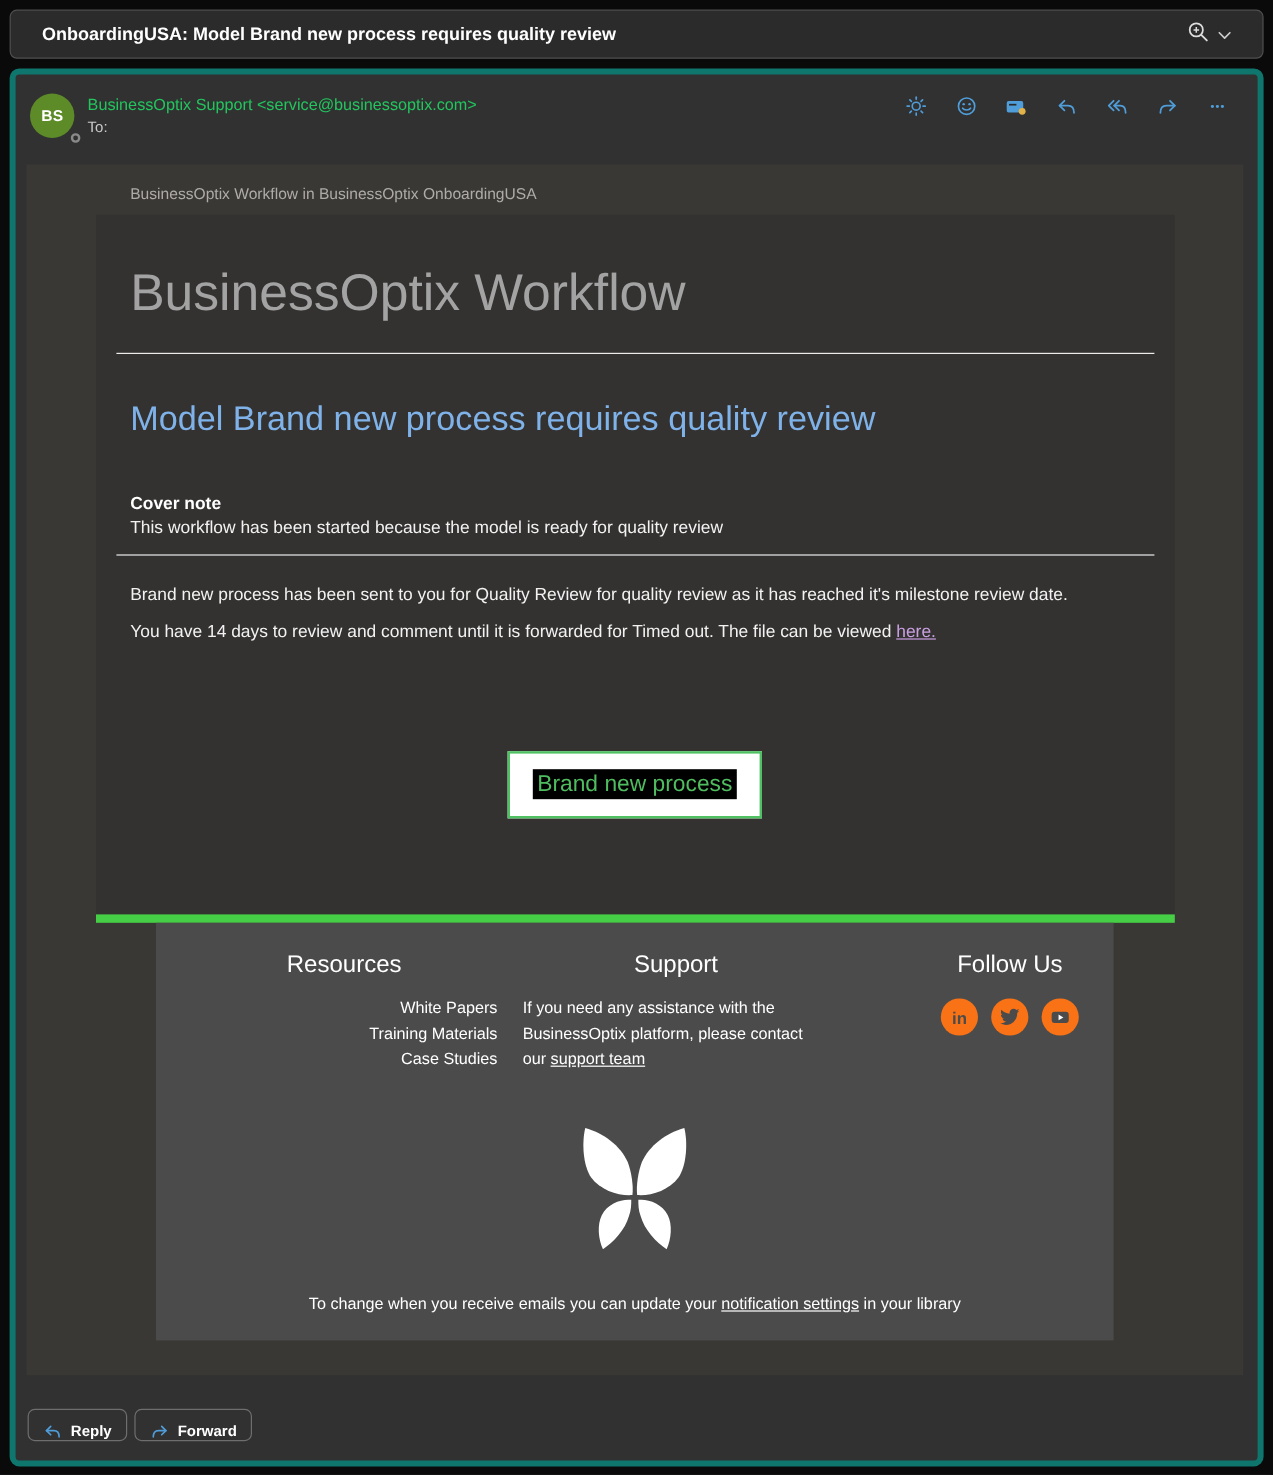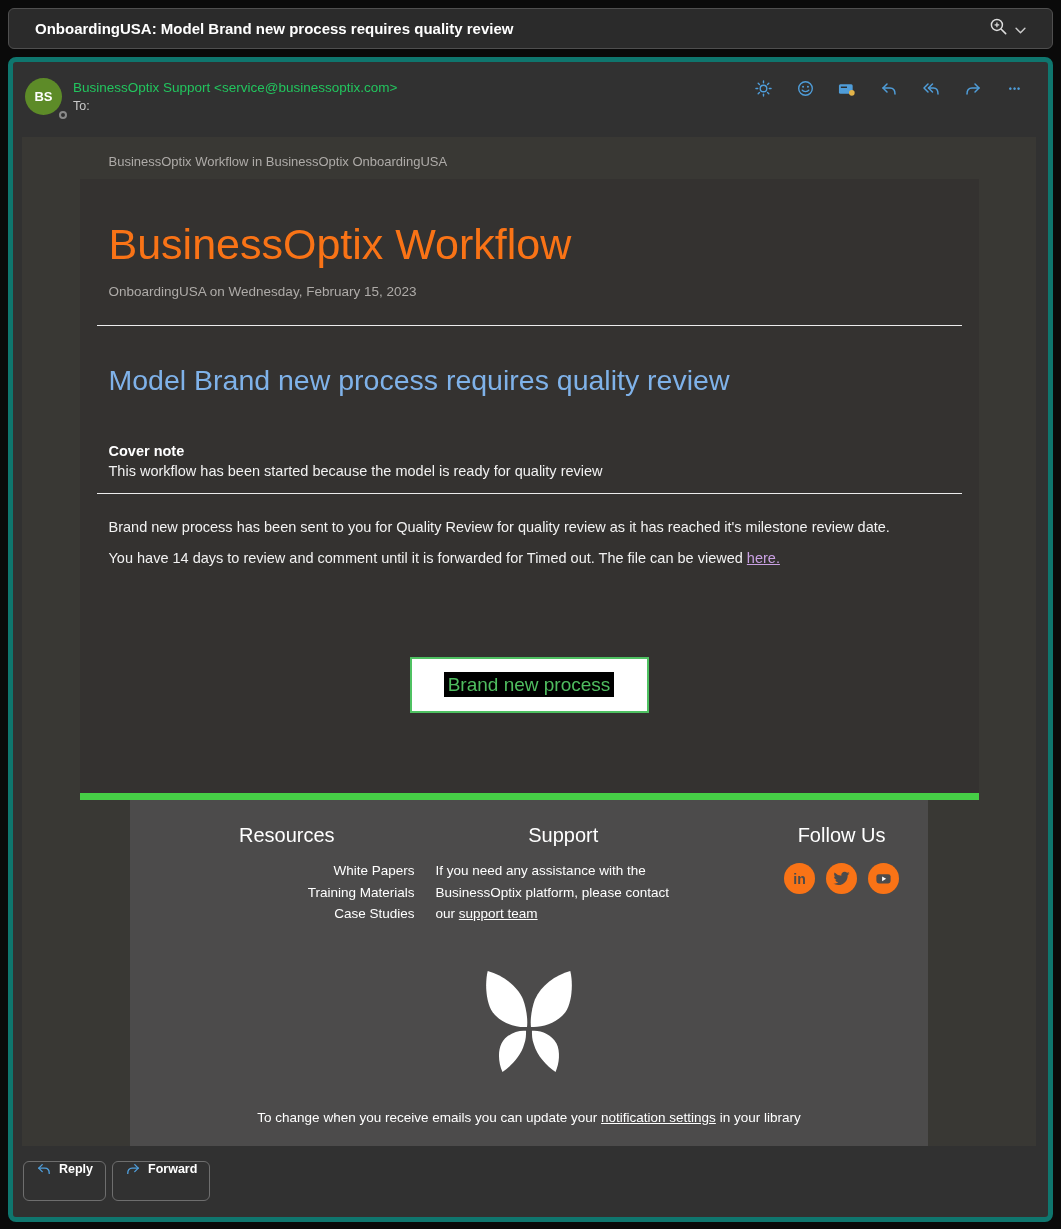--- a/index.html
+++ b/index.html
@@ -49,35 +49,35 @@
   .email-canvas {
     position:absolute; left:9px; right:12px; top:75px; bottom:71px;
     background:#393834; overflow:hidden;
   }
   .breadcrumb {
     width:899px; margin:17px auto 10px; padding-left:29px;
     font-size:13px; color:#aeaba8;
   }
   .content-card { width:899px; margin:0 auto; background:#343230; padding:0 29px; }
   .email-title {
-    padding-top:40px; font-size:43px; line-height:50px; font-weight:400; color:#f97316;
+    padding-top:40px; font-size:43px; line-height:50px; font-weight:400; color:#a3a3a3;
   }
   .date-line { margin-top:14px; font-size:13.5px; line-height:17px; color:#aeaba8; }
   .rule { border:none; border-top:1px solid #ececec; margin:25px -12px 0; }
   .rule-2 { margin-top:13px; }
   .email-heading { margin-top:38px; font-size:28.5px; line-height:33px; font-weight:400; color:#7fb2e9; }
   .cover-label { margin-top:46px; font-size:14.5px; line-height:17px; font-weight:700; color:#ffffff; }
   .cover-text { margin-top:3px; font-size:14.5px; line-height:17px; color:#f2f2f2; }
   .body-para { margin-top:25px; font-size:14.5px; line-height:17px; color:#f2f2f2; }
   .body-para-2 { margin-top:14px; }
   .purple-link { color:#c9a0e2; text-decoration:underline; cursor:pointer; }
   .process-btn-row { margin-top:90px; text-align:center; }
   .process-btn {
     display:inline-block; background:#ffffff; border:2px solid #4fc162;
-    width:239px; height:56px; line-height:51px; cursor:pointer;
+    width:212px; height:56px; line-height:51px; cursor:pointer;
   }
   .process-btn-text { background:#000000; color:#4fbc5f; font-size:19px; padding:2px 4px; }
   .card-bottom-spacer { height:80px; }
   .green-bar { width:899px; height:7px; margin:0 auto; background:#46cf46; }
   
   .email-footer { width:798px; margin:0 auto; background:#4c4b4b; padding:22px 0 22px; }
   .footer-cols { display:flex; }
   .col-title { font-size:20px; line-height:26px; color:#ffffff; text-align:center; font-weight:400; }
   .col-resources { margin-left:29px; width:266px; }
   .res-list { margin-top:12px;text-align:right; }
@@ -90,23 +90,23 @@
   .social-circle {
     width:31px; height:31px; border-radius:50%; background:#f97316;
     display:flex; align-items:center; justify-content:center; cursor:pointer;
   }
   .linkedin-glyph { color:#4c4b4b; font-weight:700; font-size:14px; font-family:"Liberation Sans",sans-serif; }
   .butterfly { display:block; margin:40px auto 0; }
   .bottom-note { margin-top:30px; text-align:center; font-size:13.5px; line-height:17px; color:#ffffff; }
   
   .action-row { position:absolute; left:10px; bottom:16px; display:flex; gap:6px; }
   .action-btn {
-    height:40px; padding:0 12px; background:transparent;
+    height:27px; padding:0 12px; background:transparent;
     border:1px solid #6e6e6e; border-radius:6px;
-    display:flex; align-items:flex-start; gap:7px;
+    display:flex; align-items:flex-end; gap:7px;
     color:#ffffff; font-weight:700; font-size:12.5px; cursor:pointer;
     font-family:"Liberation Sans","DejaVu Sans",sans-serif;
   }
 </style>
 </head>
 <body>
 
 <div class="subject-bar">
   <div class="subject">OnboardingUSA: Model Brand new process requires quality review</div>
   <div class="zoom-control">
@@ -191,21 +191,20 @@
         <span class="ellipsis-glyph">•••</span>
       </span>
     </div>
   </div>
 
   <div class="email-canvas">
     <div class="breadcrumb">BusinessOptix Workflow in BusinessOptix OnboardingUSA</div>
 
     <div class="content-card">
       <div class="email-title">BusinessOptix Workflow</div>
-      <div class="date-line">OnboardingUSA on Wednesday, February 15, 2023</div>
       <hr class="rule">
       <div class="email-heading">Model Brand new process requires quality review</div>
       <div class="cover-label">Cover note</div>
       <div class="cover-text">This workflow has been started because the model is ready for quality review</div>
       <hr class="rule rule-2">
       <p class="body-para">Brand new process has been sent to you for Quality Review for quality review as it has reached it's milestone review date.</p>
       <p class="body-para body-para-2"><span>You have 14 days to review and comment until it is forwarded for Timed out. The file can be viewed </span><a class="purple-link">here.</a></p>
 
       <div class="process-btn-row">
         <span class="process-btn">

